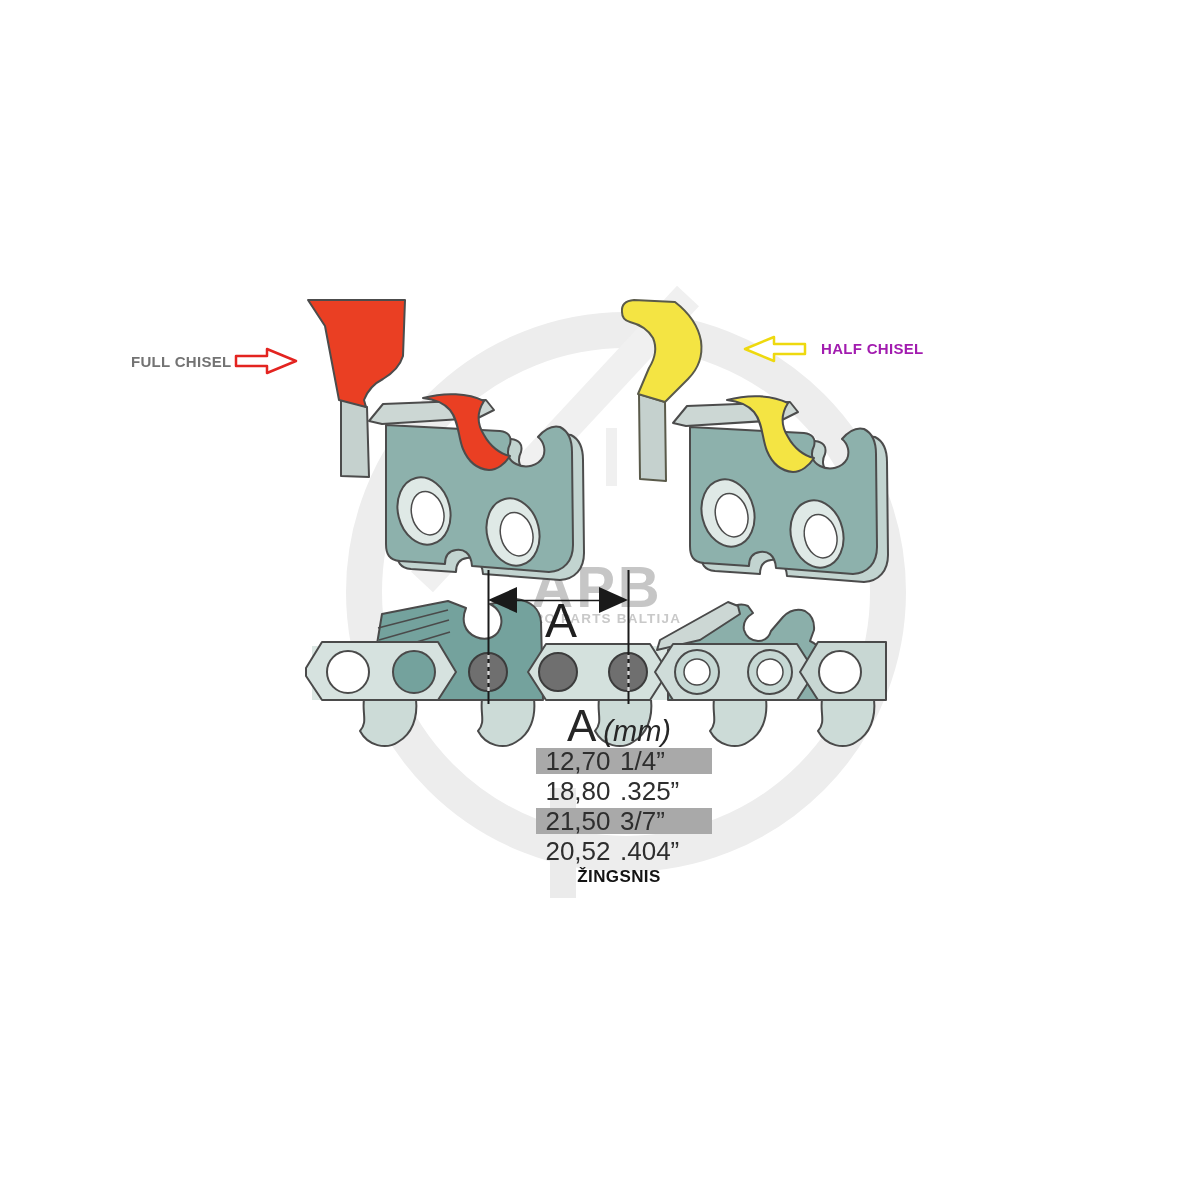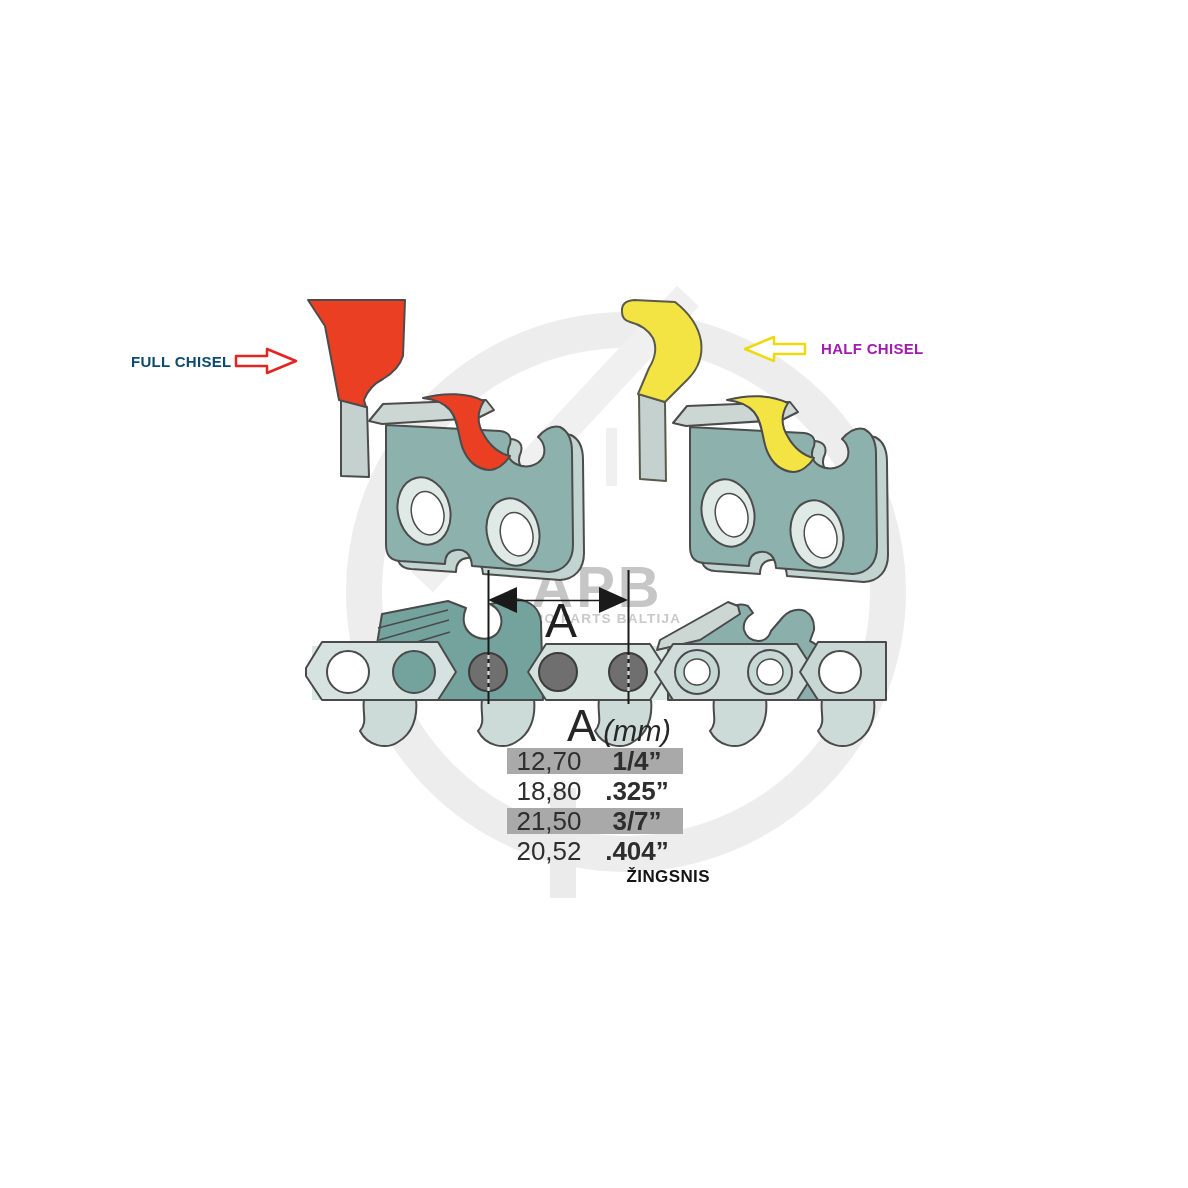--- a/index.html
+++ b/index.html
@@ -5,42 +5,42 @@
   html,body{margin:0;padding:0;background:#ffffff;}
   #stage{
     position:relative;width:1188px;height:1188px;background:#ffffff;overflow:hidden;
     font-family:"Liberation Sans", sans-serif;
   }
   #art{position:absolute;left:0;top:0;}
   .abs{position:absolute;}
   .chisel-label{
     font-weight:bold;font-size:15px;letter-spacing:0.3px;white-space:nowrap;
   }
-  #full-chisel-label{left:131px;top:353px;color:#0c4a6e;}
+  #full-chisel-label{left:131px;top:353px;color:#737373;}
   #half-chisel-label{left:821px;top:340px;color:#a21caf;}
   #dim-a-label{
     left:536px;top:597px;width:50px;text-align:center;
     font-size:48px;color:#1f1f1f;line-height:1;
   }
   #pitch-header{
     left:528px;top:706px;width:182px;display:flex;justify-content:center;
     align-items:baseline;gap:7px;color:#262626;
   }
   #pitch-header .sym{font-size:44px;line-height:40px;}
   #pitch-header .unit{font-size:29px;font-style:italic;}
-  #pitch-rows{left:507px;top:748px;width:176px;}
+  #pitch-rows{left:536px;top:748px;width:176px;}
   .prow{
     display:flex;height:26px;margin-bottom:4px;align-items:center;
     font-size:26px;color:#2e2e2e;line-height:26px;
   }
   .prow.hl{background:#a9a9a9;}
   .prow .c1{width:84px;text-align:center;}
-  .prow .c2{flex:1;text-align:center;font-weight:bold;}
+  .prow .c2{flex:1;}
   #pitch-caption{
-    left:528px;top:867px;width:182px;text-align:right;
+    left:528px;top:867px;width:182px;text-align:center;
     font-weight:bold;font-size:17px;color:#141414;letter-spacing:0.4px;
   }
   .wm-brand{
     font-weight:bold;font-size:58px;letter-spacing:3px;fill:#c6c6c6;
     font-family:"Liberation Sans",sans-serif;
   }
   .wm-tag{
     font-weight:bold;font-size:13.5px;letter-spacing:1.2px;fill:#c9c9c9;
     font-family:"Liberation Sans",sans-serif;
   }

